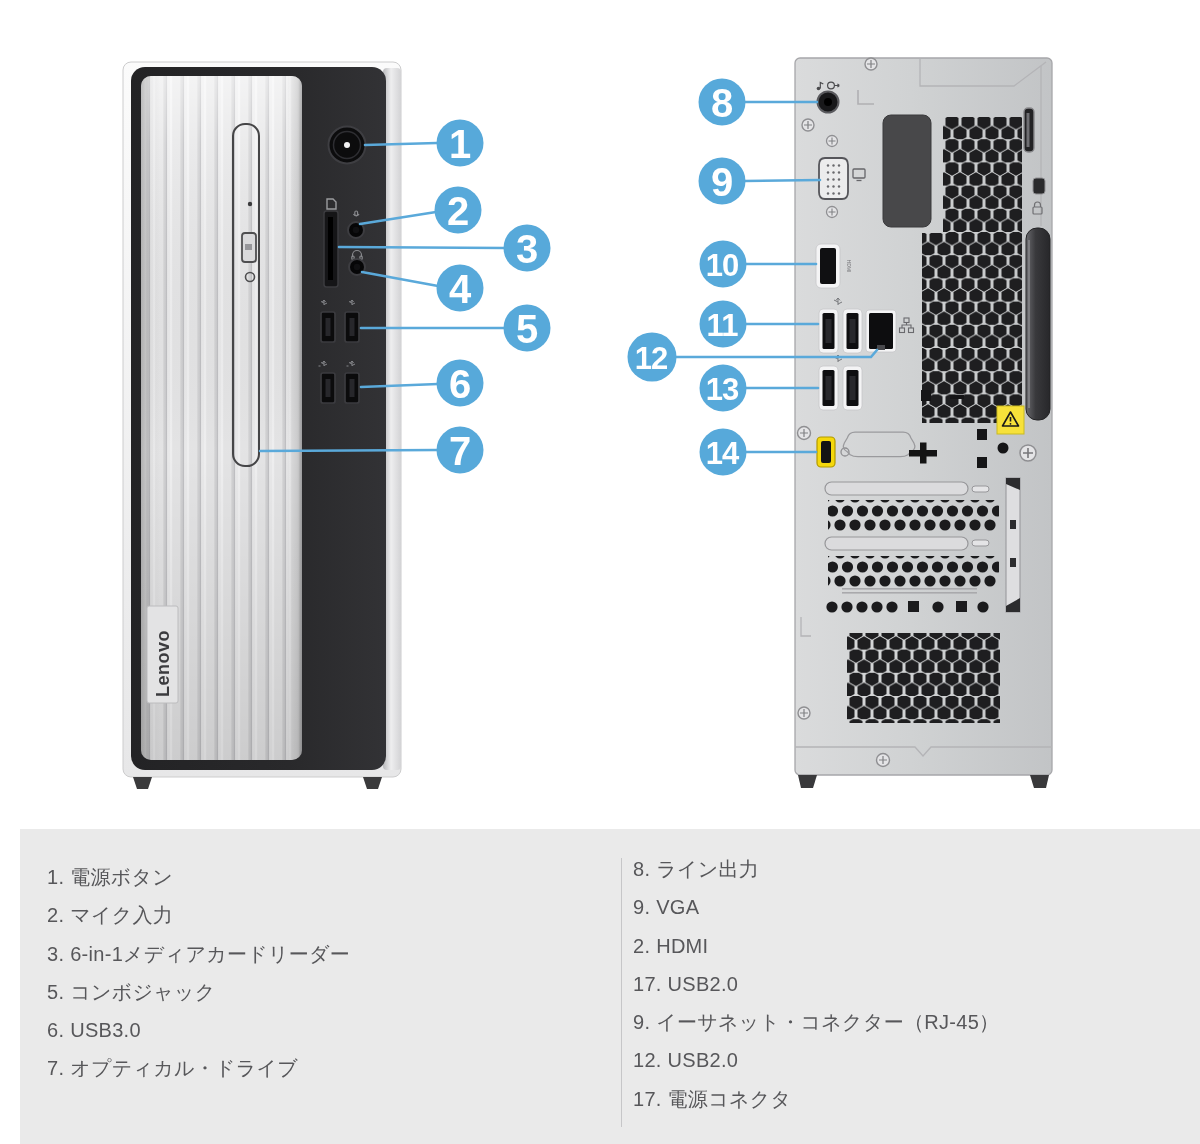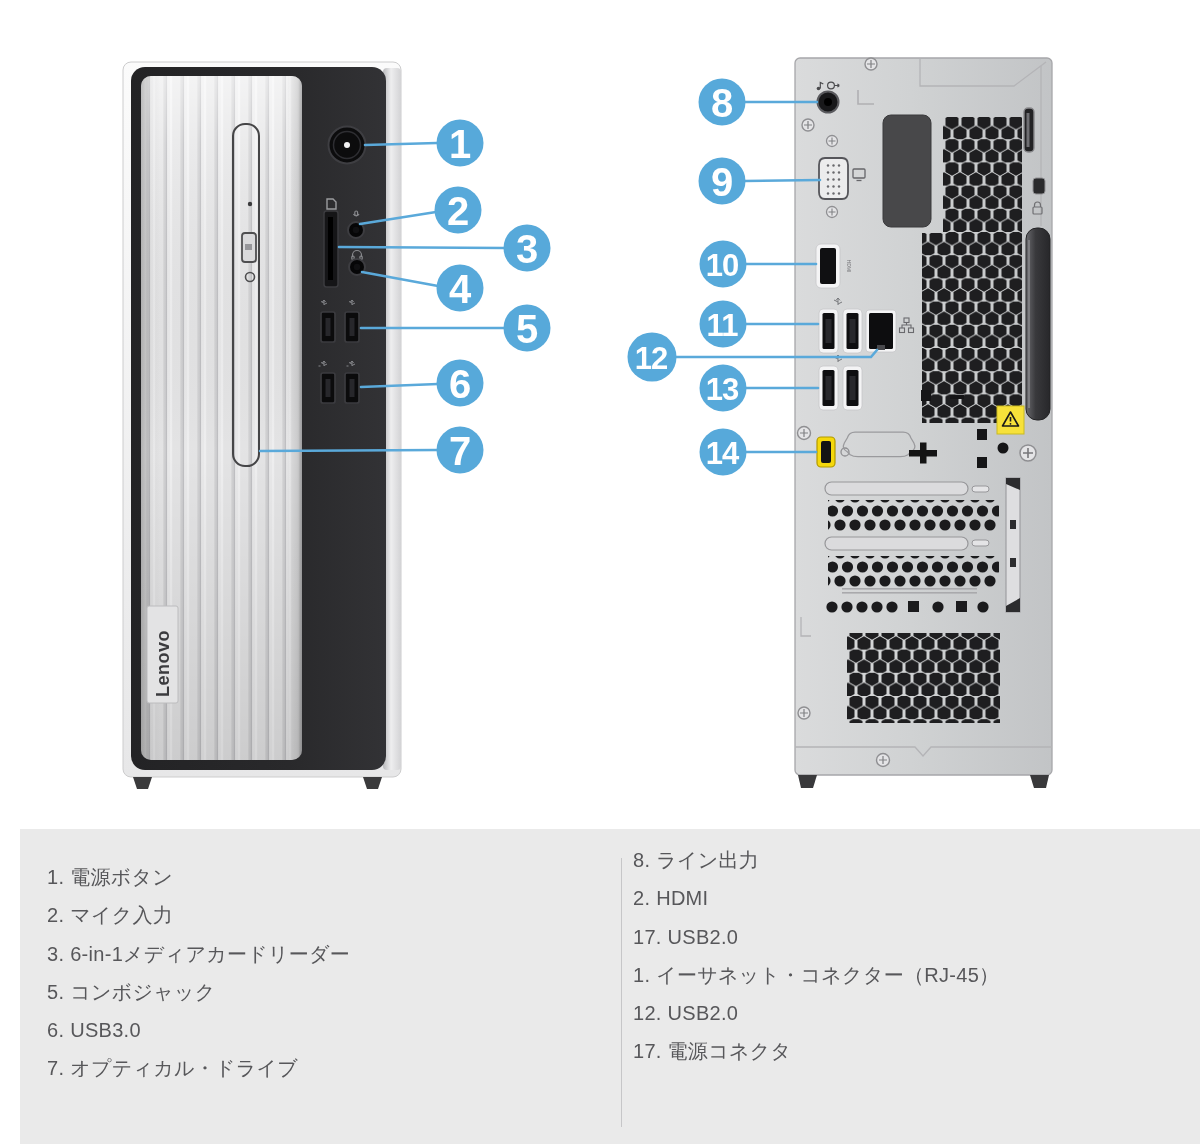--- a/index.html
+++ b/index.html
@@ -4,21 +4,21 @@
 <style>
   html,body{margin:0;padding:0;background:#ffffff;}
   .stage{position:relative;width:1200px;height:1144px;background:#ffffff;overflow:hidden;
          font-family:"Liberation Sans","DejaVu Sans",sans-serif;}
   .diagram{position:absolute;left:0;top:0;width:1200px;height:829px;}
   .diagram svg{display:block;}
 
   .legend{position:absolute;left:0;top:829px;width:1200px;height:346px;background:#eaeaea;margin-left:20px;}
   .legend-col{position:absolute;top:0;}
   .legend-col-left{left:27px;width:560px;padding-top:29px;}
-  .legend-col-right{left:613px;width:560px;padding-top:12px;}
+  .legend-col-right{left:613px;width:560px;padding-top:21px;}
   .legend-item{height:38.3px;line-height:38.3px;font-size:20px;color:#57575a;
                letter-spacing:.3px;white-space:nowrap;}
   .legend-divider{position:absolute;left:601px;top:29px;width:1px;height:269px;background:#c6c6c8;}
 
   .callout-num{fill:#ffffff;font-family:"Liberation Sans","DejaVu Sans",sans-serif;font-weight:bold;}
   .callout-num.d1{font-size:40px;}
   .callout-num.d2{font-size:31px;letter-spacing:-1px;}
   .leader{stroke:#5aa9da;stroke-width:2.6;fill:none;stroke-linecap:round;}
 </style>
 </head>
@@ -461,20 +461,21 @@
       <div class="legend-item">1. 電源ボタン</div>
       <div class="legend-item">2. マイク入力</div>
       <div class="legend-item">3. 6-in-1メディアカードリーダー</div>
       <div class="legend-item">5. コンボジャック</div>
       <div class="legend-item">6. USB3.0</div>
       <div class="legend-item">7. オプティカル・ドライブ</div>
     </div>
     <div class="legend-divider"></div>
     <div class="legend-col legend-col-right">
       <div class="legend-item">8. ライン出力</div>
+      <div class="legend-item">9. VGA</div>
       <div class="legend-item">2. HDMI</div>
       <div class="legend-item">17. USB2.0</div>
-      <div class="legend-item">1. イーサネット・コネクター（RJ-45）</div>
+      <div class="legend-item">9. イーサネット・コネクター（RJ-45）</div>
       <div class="legend-item">12. USB2.0</div>
       <div class="legend-item">17. 電源コネクタ</div>
     </div>
   </div>
 </div>
 
 </body></html>

